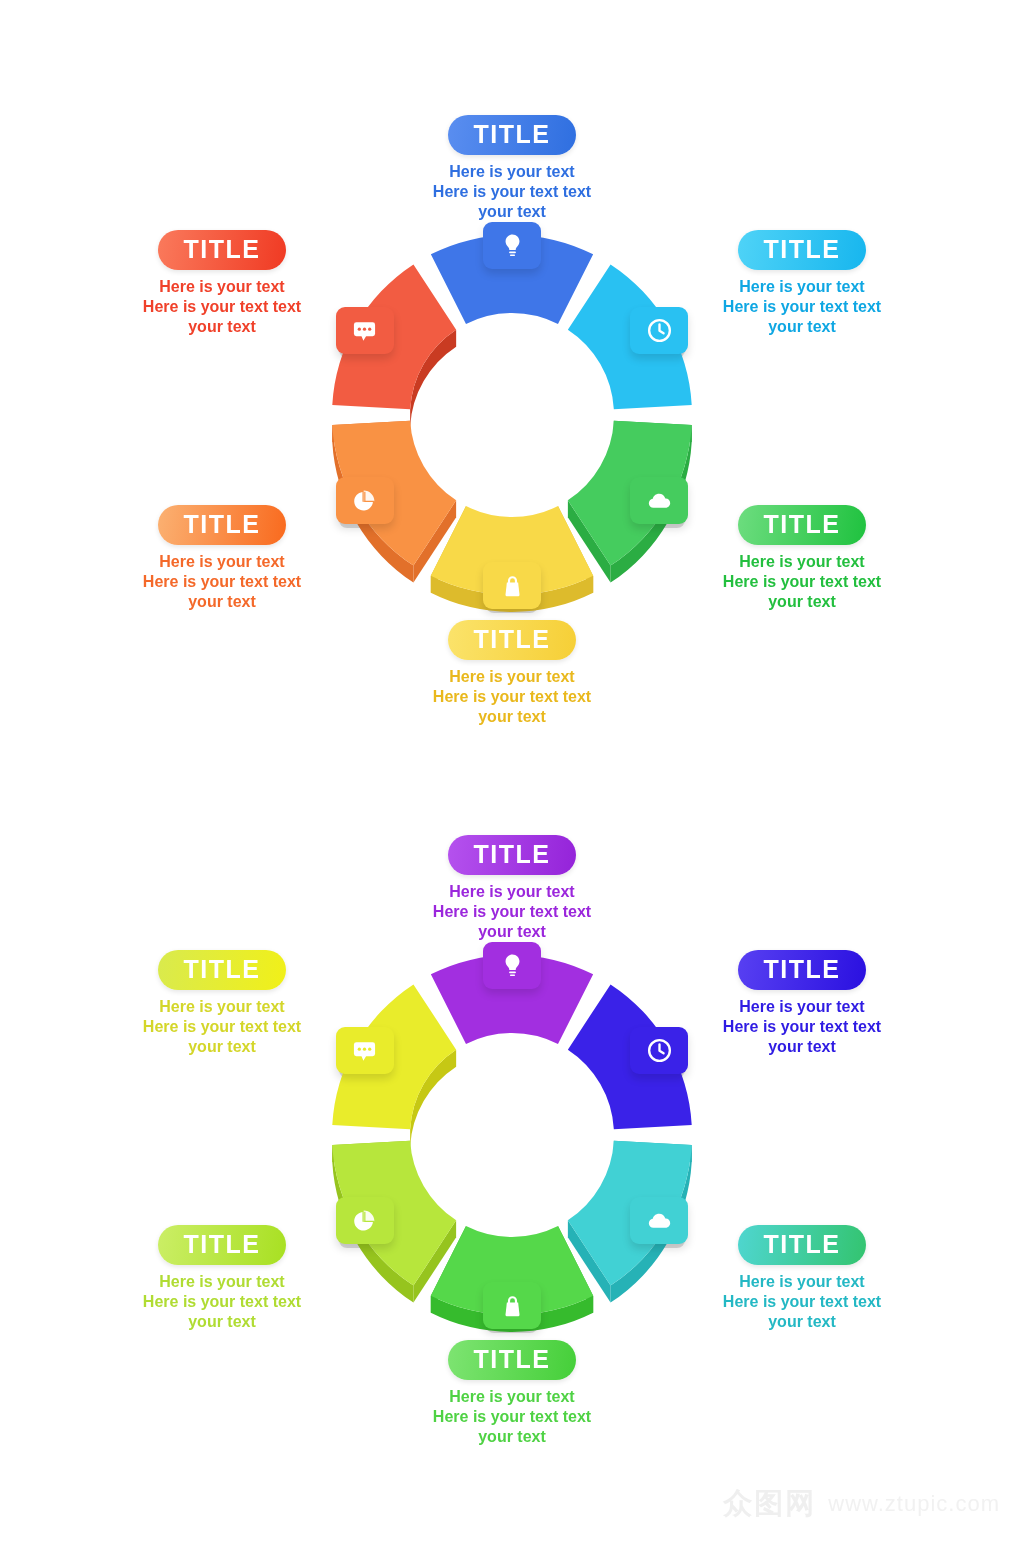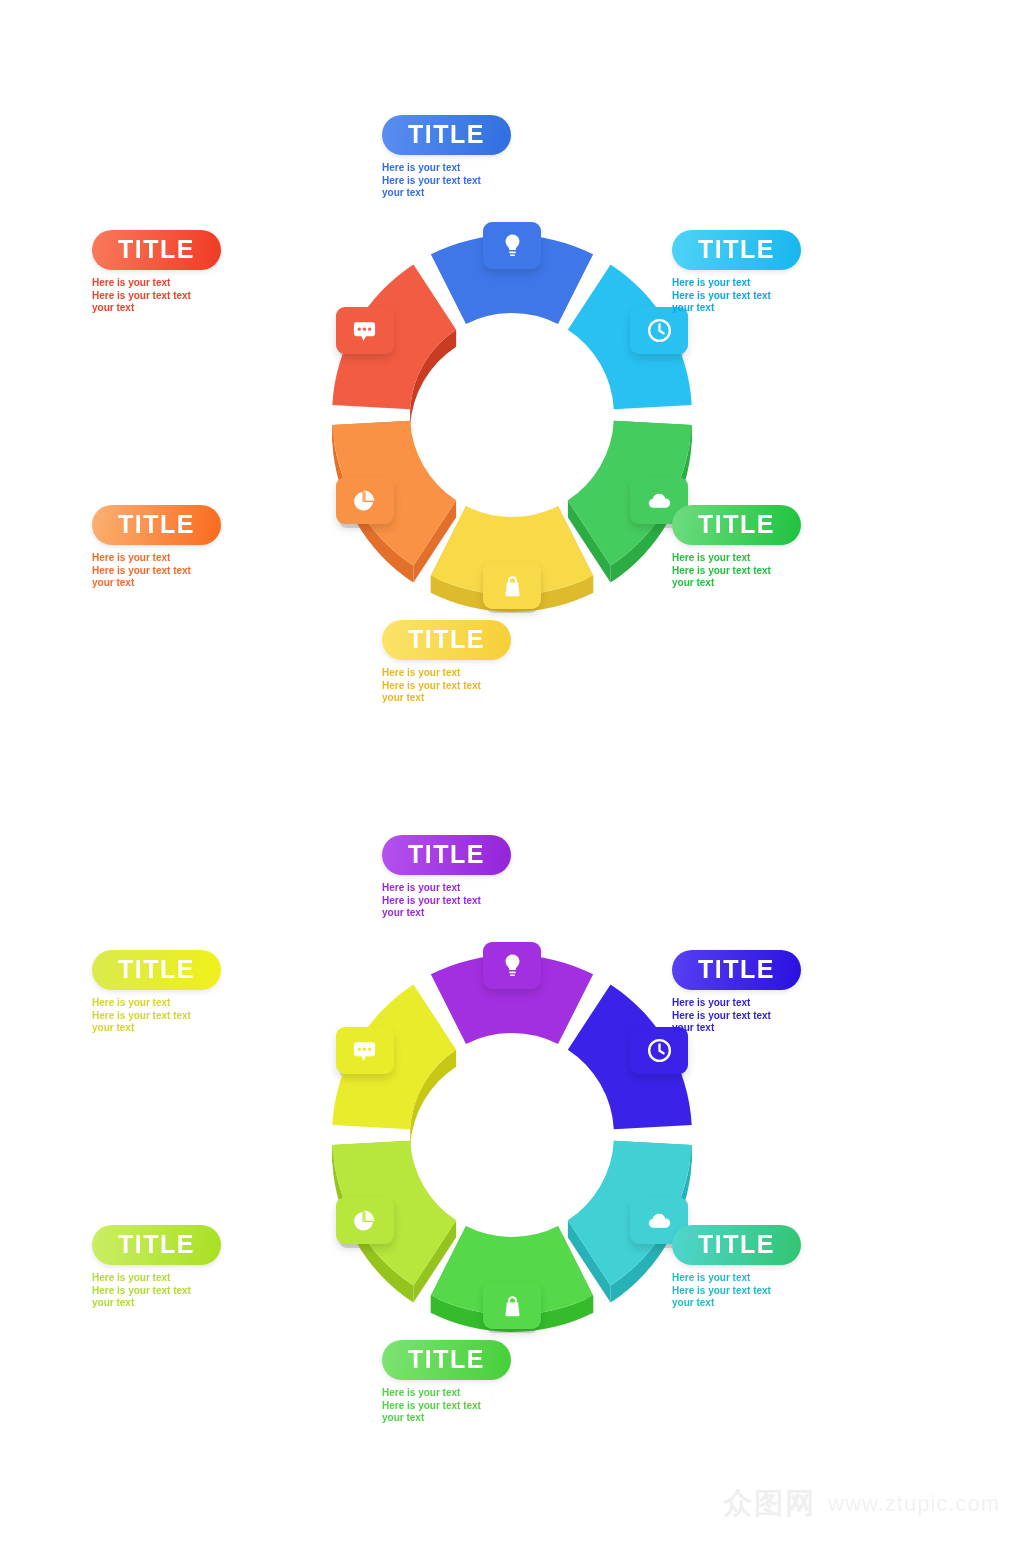--- a/index.html
+++ b/index.html
@@ -28,37 +28,37 @@
     left: 50%;
     transform: translateX(-50%);
   }
 
   .donut-svg { display: block; }
 
   
   .label-group {
     position: absolute;
     width: 260px;
-    text-align: left;
+    text-align: center;
   }
 
   .pill {
     display: inline-block;
     padding: 7px 26px 8px;
     border-radius: 999px;
     color: #ffffff;
     font-size: 25px;
     font-weight: bold;
     letter-spacing: 1.5px;
     line-height: 1;
     box-shadow: 0 2px 5px rgba(0,0,0,0.10);
   }
   .label-body {
     margin-top: 7px;
-    font-size: 10px;
+    font-size: 16px;
     font-weight: bold;
     line-height: 1.26;
   }
   .label-body div { white-space: nowrap; }
 
   
   .icon-badge {
     position: absolute;
     width: 58px;
     height: 47px;

